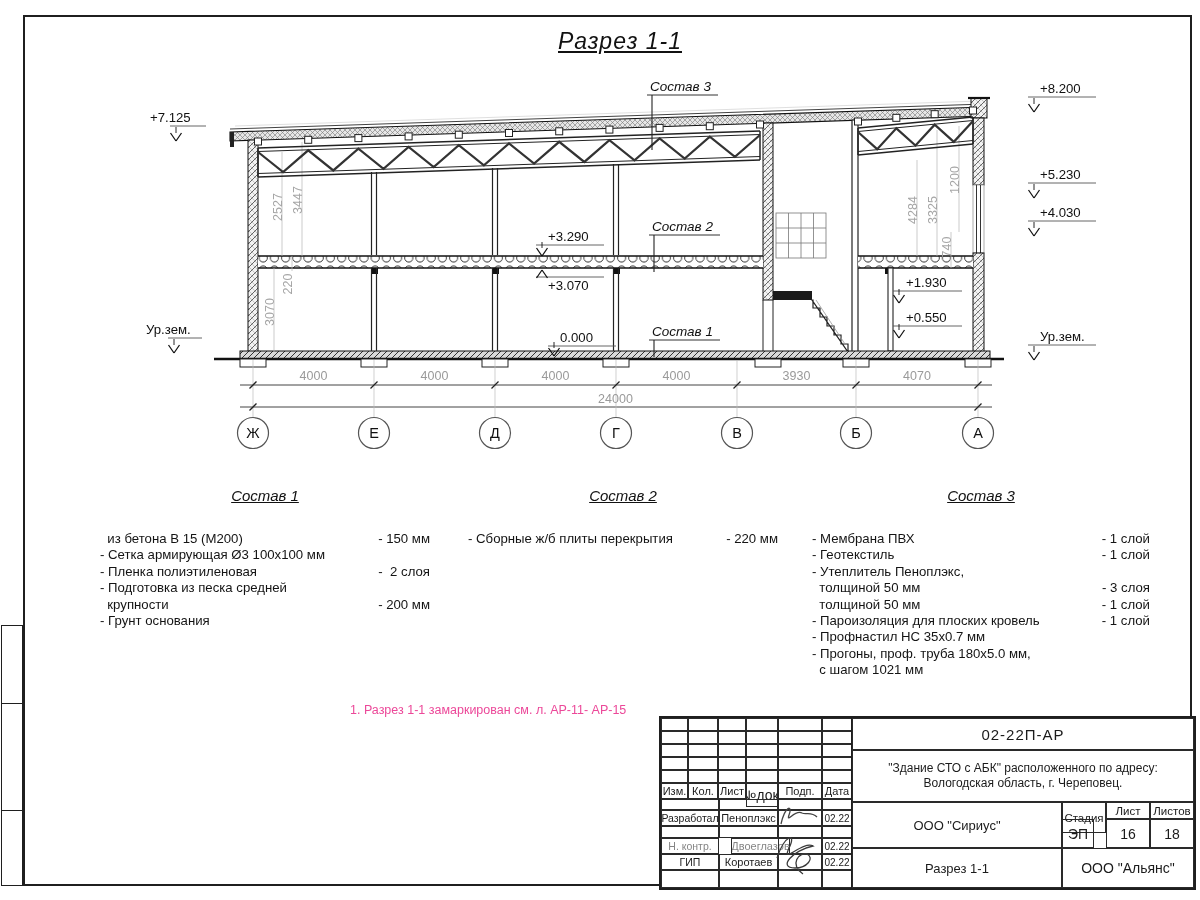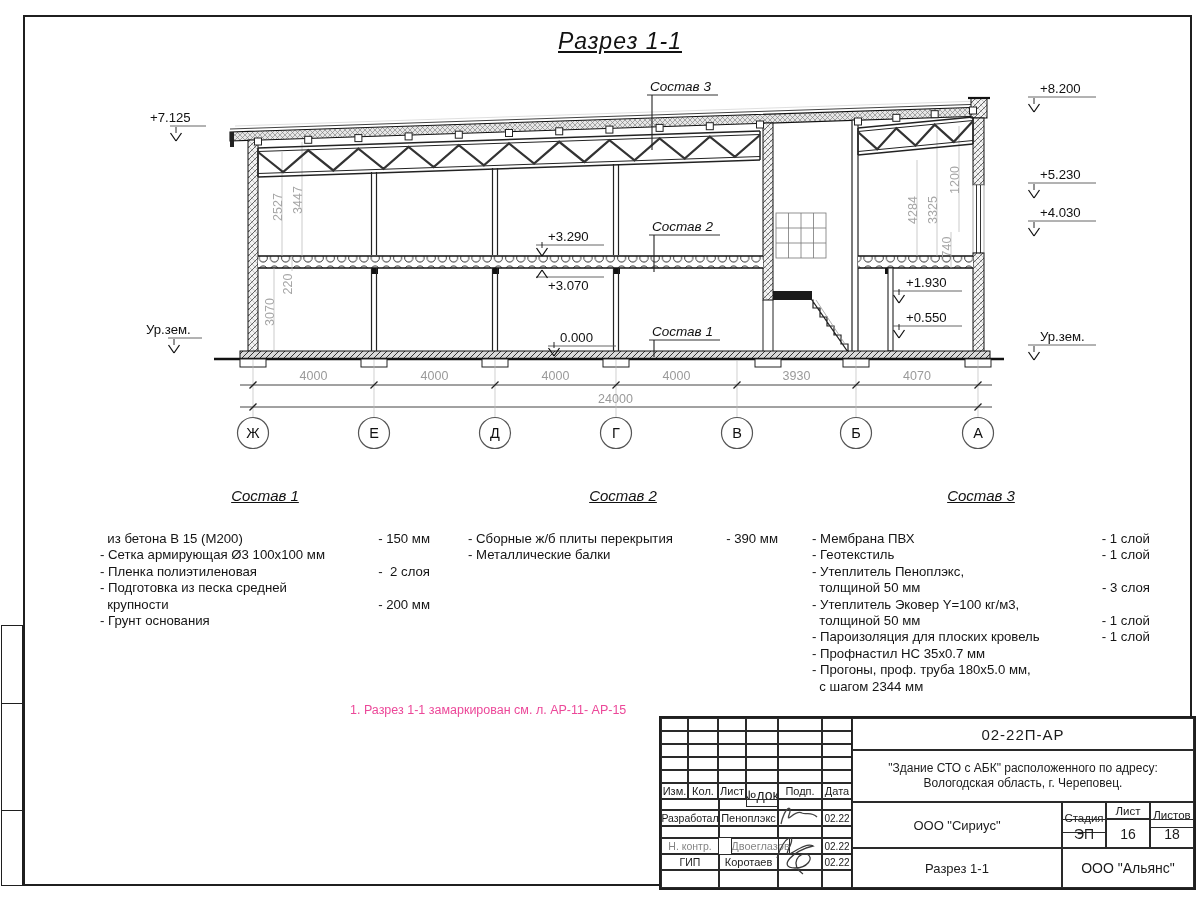--- a/index.html
+++ b/index.html
@@ -299,35 +299,33 @@
       <div class="ctitle">Состав 1</div>
       <div class="crow"><span>  из бетона В 15 (М200)</span><span>- 150 мм</span></div>
       <div class="crow"><span>- Сетка армирующая Ø3 100x100 мм</span><span></span></div>
       <div class="crow"><span>- Пленка полиэтиленовая</span><span>-  2 слоя</span></div>
       <div class="crow"><span>- Подготовка из песка средней</span><span></span></div>
       <div class="crow"><span>  крупности</span><span>- 200 мм</span></div>
       <div class="crow"><span>- Грунт основания</span><span></span></div>
     </div>
     <div class="comp" style="left: 468px; top: 487px; width: 310px;">
       <div class="ctitle">Состав 2</div>
-      <div class="crow"><span>- Сборные ж/б плиты перекрытия</span><span>- 390 мм</span></div>
-      <div class="crow"><span>- Металлические балки</span><span></span></div>
+      <div class="crow"><span>- Сборные ж/б плиты перекрытия</span><span>- 220 мм</span></div>
     </div>
     <div class="comp" style="left: 812px; top: 487px; width: 338px;">
       <div class="ctitle">Состав 3</div>
       <div class="crow"><span>- Мембрана ПВХ</span><span>- 1 слой</span></div>
       <div class="crow"><span>- Геотекстиль</span><span>- 1 слой</span></div>
       <div class="crow"><span>- Утеплитель Пеноплэкс,</span><span></span></div>
       <div class="crow"><span>  толщиной 50 мм</span><span>- 3 слоя</span></div>
-      <div class="crow"><span>- Утеплитель Эковер Y=100 кг/м3,</span><span></span></div>
       <div class="crow"><span>  толщиной 50 мм</span><span>- 1 слой</span></div>
       <div class="crow"><span>- Пароизоляция для плоских кровель</span><span>- 1 слой</span></div>
       <div class="crow"><span>- Профнастил НС 35x0.7 мм</span><span></span></div>
       <div class="crow"><span>- Прогоны, проф. труба 180x5.0 мм,</span><span></span></div>
-      <div class="crow"><span>  с шагом 2344 мм</span><span></span></div>
+      <div class="crow"><span>  с шагом 1021 мм</span><span></span></div>
     </div>
   </div>
 
 <div id="note" class="abs">1. Разрез 1-1 замаркирован см. л. АР-11- АР-15</div>
 
 <div id="tb" class="abs">
   <div id="tb-grid">
       <div class="tbc" style="left: 0px; top: 0px; width: 27px; height: 13px; font-size: 10px;"></div>
       <div class="tbc" style="left: 27px; top: 0px; width: 30px; height: 13px; font-size: 10px;"></div>
       <div class="tbc" style="left: 57px; top: 0px; width: 28px; height: 13px; font-size: 10px;"></div>
@@ -391,22 +389,22 @@
     </div>
   <div class="tbdiv" style="left:190px;top:0;width:2px;height:170px;"></div>
   <div class="tbc doc" style="left:191px;top:0;width:342px;height:32px;">02-22П-АР</div>
   <div class="tbc proj" style="left:191px;top:32px;width:342px;height:52px;">
     <span>"Здание СТО с АБК" расположенного по адресу:</span>
     <span>Вологодская область, г. Череповец.</span>
   </div>
   <div class="tbc org1" style="left:191px;top:84px;width:210px;height:46px;">ООО "Сириус"</div>
   <div class="tbc sthead" style="left:401px;top:84px;width:44px;height:31px;">Стадия</div>
   <div class="tbc sthead" style="left:445px;top:84px;width:44px;height:17px;">Лист</div>
-  <div class="tbc sthead" style="left:489px;top:84px;width:44px;height:26px;">Листов</div>
-  <div class="tbc stval" style="left:401px;top:101px;width:44px;height:29px;">ЭП</div>
+  <div class="tbc sthead" style="left:489px;top:84px;width:44px;height:17px;">Листов</div>
+  <div class="tbc stval" style="left:401px;top:101px;width:32px;height:29px;">ЭП</div>
   <div class="tbc stval" style="left:445px;top:101px;width:44px;height:29px;">16</div>
   <div class="tbc stval" style="left:489px;top:101px;width:44px;height:29px;">18</div>
   <div class="tbc dname" style="left:191px;top:130px;width:210px;height:40px;">Разрез 1-1</div>
   <div class="tbc org2" style="left:401px;top:130px;width:132px;height:40px;">ООО "Альянс"</div>
   <svg class="abs" style="left:114px;top:84px;" width="46" height="28">
     <path d="M6,22 C10,4 18,2 14,13 C11,22 20,7 27,11 C31,13 36,9 42,15" fill="none" stroke="#444" stroke-width="1.3"></path>
   </svg>
   <svg class="abs" style="left:108px;top:112px;" width="56" height="54">
     <path d="M8,28 C16,4 28,2 20,18 C12,36 34,10 44,16 C24,20 8,38 26,38 C38,38 46,28 38,24 C30,22 20,34 34,44" fill="none" stroke="#3a3a3a" stroke-width="1.3"></path>
   </svg>

